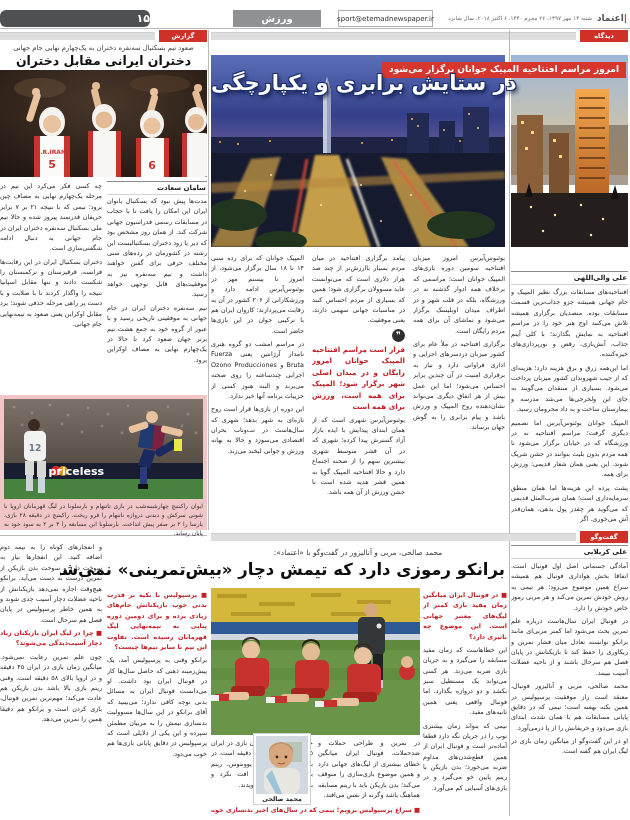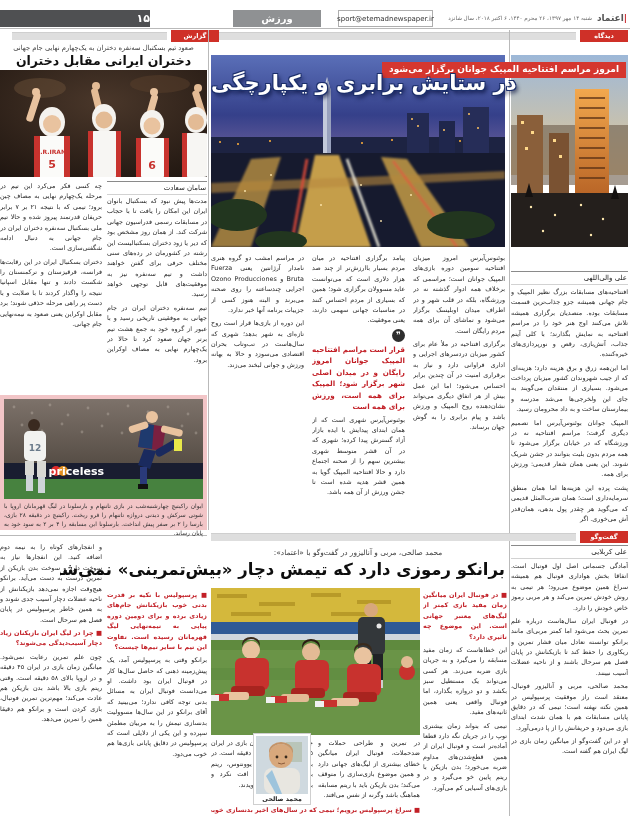--- a/index.html
+++ b/index.html
@@ -18,21 +18,21 @@
   
   .bar-row{display:flex;align-items:center;}
   .bar-label{background:#cf3028;color:#fff;font-size:6.5px;font-weight:bold;height:12px;line-height:12px;
              min-width:48px;text-align:center;flex:0 0 auto;}
   .bar-line{flex:1;height:7px;background:#dedede;margin:0 4px 0 0;border-top:1px solid #cfcfcf;}
   
   .kicker-sm{font-size:6.8px;color:#3c3c3c;text-align:center;line-height:1.3;}
   .headline-sm{font-size:12.5px;font-weight:bold;color:#101010;text-align:center;line-height:1.25;}
   .body{font-size:6.4px;line-height:1.62;text-align:justify;overflow:hidden;color:#262626;}
   .body p{margin:0 0 3px 0;}
-  .byline{font-size:7px;font-weight:normal;color:#1a1a1a;border-top:1px solid #8a8a8a;border-bottom:1px solid #d2d2d2;padding:2px 1px;}
+  .byline{font-size:7px;font-weight:bold;color:#1a1a1a;border-top:1px solid #8a8a8a;border-bottom:1px solid #d2d2d2;padding:2px 1px;}
   .q{color:#c21f26;font-weight:bold;}
   .pullquote{color:#c21f26;font-weight:bold;font-size:7.2px;line-height:1.6;text-align:justify;margin:2px 0;}
   .quote-circle{width:13px;height:13px;border-radius:50%;background:#2e2e2e;color:#fff;
                 display:flex;align-items:center;justify-content:center;font-size:9px;line-height:1;margin:1px 0 2px auto;}
   
   .photo-kicker{display:inline-block;background:#d5372f;color:#fff;font-size:9px;font-weight:bold;
                 padding:2px 7px 3px;line-height:1.2;}
   .photo-headline{font-size:21px;font-weight:bold;color:#fff;line-height:1.1;
      text-shadow:1px 1px 0 #1c2f6b,-1px -1px 0 #1c2f6b,1px -1px 0 #1c2f6b,-1px 1px 0 #1c2f6b,2px 3px 4px rgba(8,16,60,.85);}
   .pink-frame{background:#f2c5c7;padding:4px;}
@@ -43,28 +43,28 @@
 </style>
 </head>
 <body>
 
 <div class="page">
 
   <div class="abs logo" style="left:596px;top:10px;width:32px;height:17px;"><i>|</i><span>اعتماد</span></div>
   <div class="abs dateline" style="left:448px;top:10px;width:144px;height:17px;">شنبه ۱۴ مهر ۱۳۹۷، ۲۶ محرم ۱۴۴۰، ۶ اکتبر ۲۰۱۸، سال شانزدهم، شماره ۴۲۰۰</div>
   <div class="abs hdr-box email-box" style="left:338px;top:10px;width:95px;height:17px;">sport@etemadnewspaper.ir</div>
   <div class="abs hdr-box section-box" style="left:233px;top:10px;width:88px;height:17px;">ورزش</div>
-  <div class="abs hdr-box pagenum-box" style="left:0;top:10px;width:150px;height:17px;">۱۵</div>
+  <div class="abs hdr-box pagenum-box" style="left:0;top:10px;width:150px;height:17px;border-radius:6px;">۱۵</div>
   <div class="abs rule" style="left:0;top:28px;width:630px;height:1px;"></div>
 
   <div class="abs bar-row" style="left:211px;top:30px;width:417px;">
     <span class="bar-label">دیدگاه</span>
     <span class="bar-line"></span>
   </div>
-  <div class="abs bar-row" style="left:0;top:30px;width:207px;margin-left:12px;">
+  <div class="abs bar-row" style="left:0;top:30px;width:207px;">
     <span class="bar-label">گزارش</span>
     <span class="bar-line"></span>
   </div>
 
   <div class="abs rule" style="left:208px;top:30px;width:1px;height:500px;"></div>
   <div class="abs rule" style="left:509px;top:30px;width:1px;height:786px;"></div>
   <div class="abs rule" style="left:0;top:535px;width:207px;height:1px;"></div>
 
   <div class="abs" style="left:211px;top:55px;width:294px;height:192px;">
     <svg width="100%" height="100%" viewBox="0 0 294 192" preserveAspectRatio="none">
@@ -187,20 +187,21 @@
     <p>بوئنوس‌آیرس امروز میزبان افتتاحیه سومین دوره بازی‌های المپیک جوانان است؛ مراسمی که برخلاف همه ادوار گذشته نه در ورزشگاه، بلکه در قلب شهر و در اطراف میدان اوبلیسک برگزار می‌شود و تماشای آن برای همه مردم رایگان است.</p>
     <p>برگزاری افتتاحیه در ملأ عام برای کشور میزبان دردسرهای اجرایی و اداری فراوانی دارد و نیاز به برقراری امنیت در آن چندین برابر احساس می‌شود؛ اما این عمل بیش از هر اتفاق دیگری می‌تواند نشان‌دهنده روح المپیک و ورزش باشد و پیام برابری را به گوش جهان برساند.</p>
   </div>
   <div class="abs body" style="left:312px;top:253px;width:93px;height:276px;">
     <p>پیامد برگزاری افتتاحیه در میان مردم بسیار باارزش‌تر از چند صد هزار دلاری است که می‌توانست عاید مسوولان برگزاری شود؛ همین که بسیاری از مردم احساس کنند در مناسبات جهانی سهمی دارند، یعنی موفقیت.</p>
     <div class="quote-circle">❞</div>
     <div class="pullquote">قرار است مراسم افتتاحیه المپیک جوانان امروز رایگان و در میدان اصلی شهر برگزار شود؛ المپیک برای همه است، ورزش برای همه است</div>
     <p>بوئنوس‌آیرس شهری است که از همان ابتدای پیدایش با ایده بازار آزاد گسترش پیدا کرده؛ شهری که در آن قشر متوسط شهری بیشترین سهم را از صحنه اجتماع دارد و حالا افتتاحیه المپیک گویا به همین قشر هدیه شده است تا جشن ورزش از آن همه باشد.</p>
   </div>
   <div class="abs body" style="left:211px;top:253px;width:93px;height:276px;">
+    <p>المپیک جوانان که برای رده سنی ۱۴ تا ۱۸ سال برگزار می‌شود، از امروز تا بیستم مهر در بوئنوس‌آیرس ادامه دارد و ورزشکارانی از ۲۰۶ کشور در آن به رقابت می‌پردازند؛ کاروان ایران هم با ترکیبی جوان در این بازی‌ها حاضر است.</p>
     <p>در مراسم امشب دو گروه هنری نامدار آرژانتین یعنی Fuerza Bruta و Ozono Producciones اجرایی چندساعته را روی صحنه می‌برند و البته هنوز کسی از جزییات برنامه آنها خبر ندارد.</p>
     <p>این دوره از بازی‌ها قرار است روح تازه‌ای به شهر بدهد؛ شهری که سال‌هاست در تب‌وتاب بحران اقتصادی می‌سوزد و حالا به بهانه ورزش و جوانی لبخند می‌زند.</p>
   </div>
 
   <div class="abs byline" style="left:511px;top:271px;width:117px;">علی والی‌اللهی</div>
   <div class="abs body" style="left:511px;top:287px;width:117px;height:242px;">
     <p>افتتاحیه‌های مسابقات بزرگ نظیر المپیک و جام جهانی همیشه جزو جذاب‌ترین قسمت مسابقات بوده. متصدیان برگزاری همیشه تلاش می‌کنند اوج هنر خود را در مراسم افتتاحیه به نمایش بگذارند؛ با کلی آیتم جذاب، آتش‌بازی، رقص و نورپردازی‌های خیره‌کننده.</p>
     <p>اما این‌همه زرق و برق هزینه دارد؛ هزینه‌ای که از جیب شهروندان کشور میزبان پرداخت می‌شود. بسیاری از منتقدان می‌گویند به جای این ولخرجی‌ها می‌شد مدرسه و بیمارستان ساخت و به داد محرومان رسید.</p>
     <p>المپیک جوانان بوئنوس‌آیرس اما تصمیم دیگری گرفت؛ مراسم افتتاحیه نه در ورزشگاه که در خیابان برگزار می‌شود تا همه مردم بدون بلیت بتوانند در جشن شریک شوند. این یعنی همان شعار قدیمی: ورزش برای همه.</p>
     <p>پشت پرده این هزینه‌ها اما همان منطق سرمایه‌داری است؛ همان ضرب‌المثل قدیمی که می‌گوید هر چقدر پول بدهی، همان‌قدر آش می‌خوری. اگر</p>

